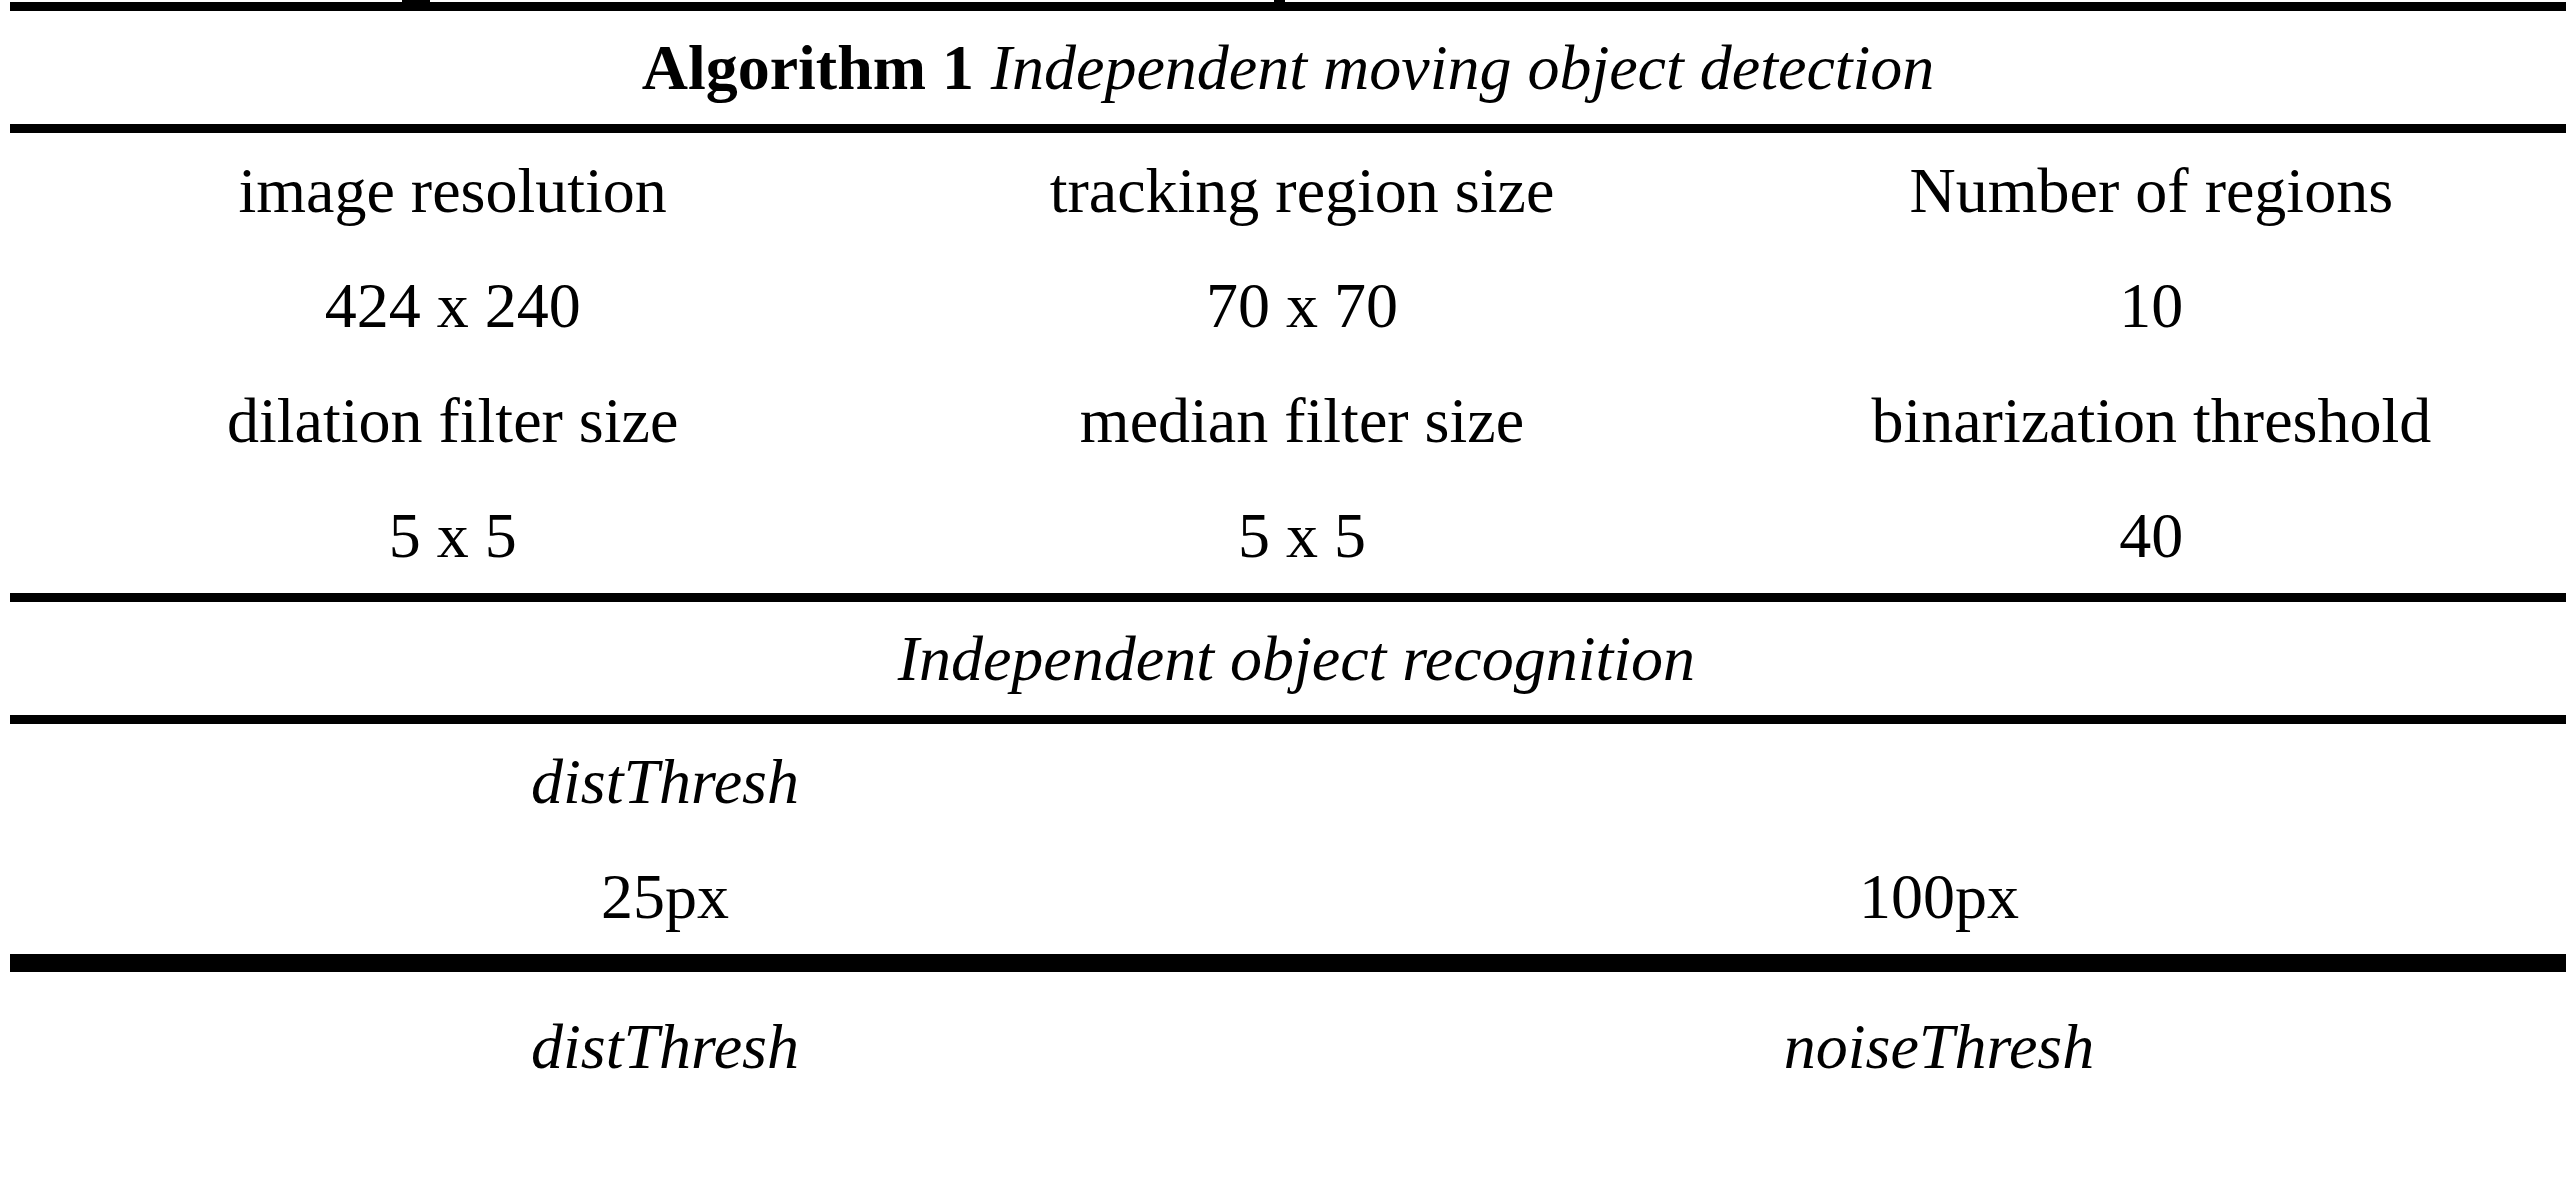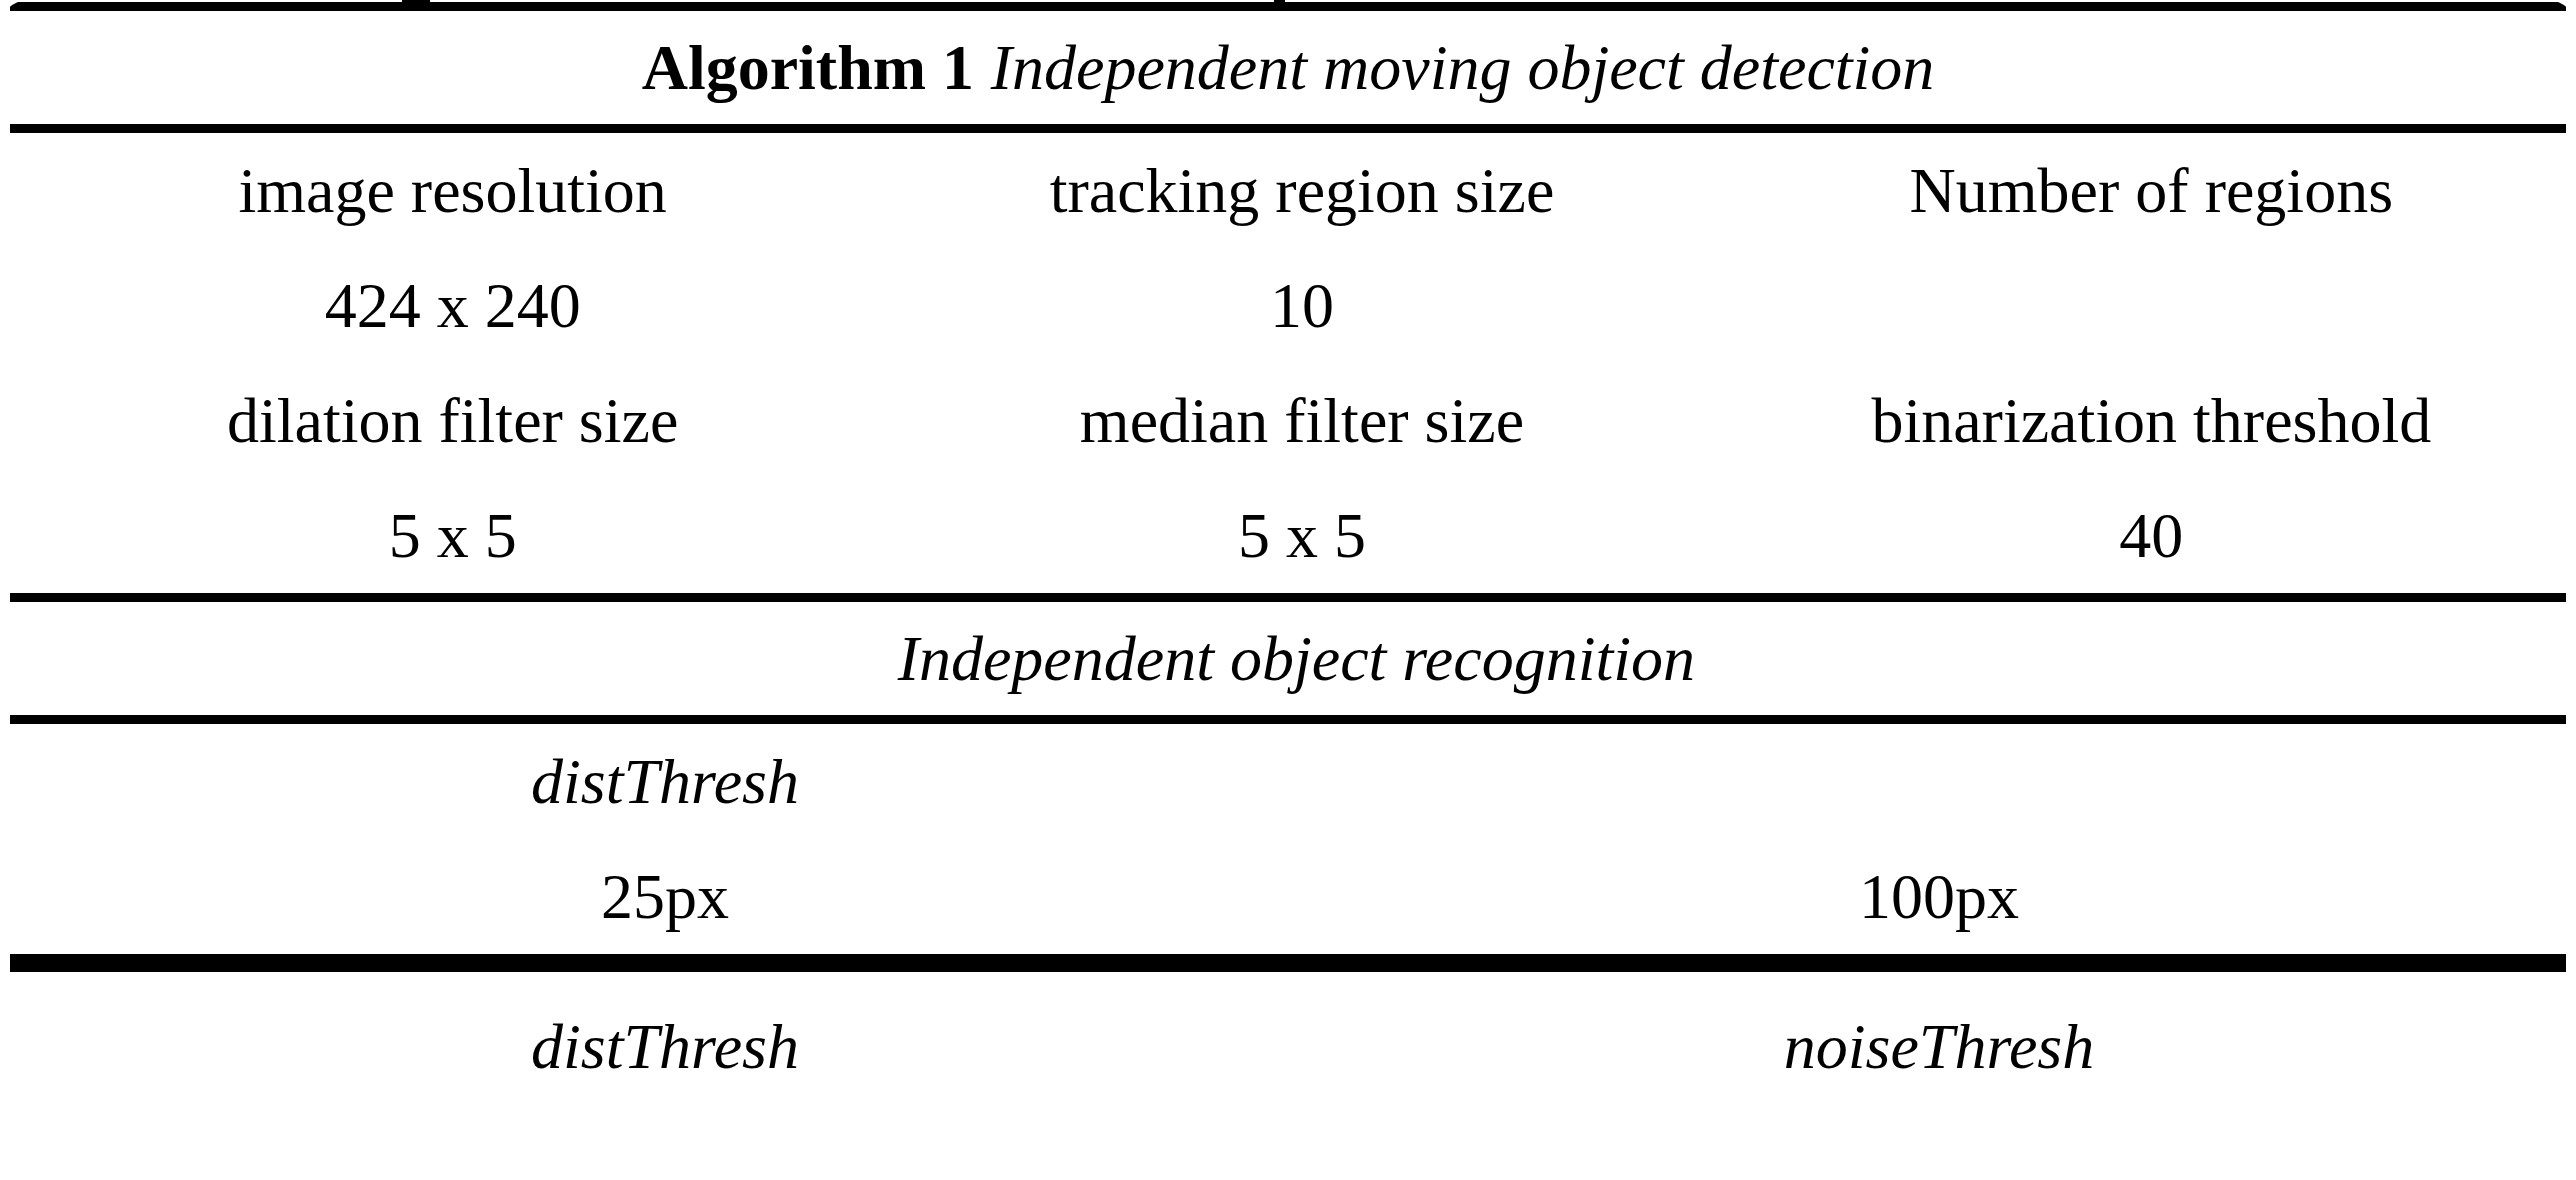--- a/index.html
+++ b/index.html
@@ -9,21 +9,20 @@
   }
   .page {
     position: relative;
     width: 2576px;
     height: 1181px;
     background: #ffffff;
     overflow: hidden;
     font-family: "Liberation Serif", "DejaVu Serif", serif;
     color: #000000;
     font-size: 64px;
-    border-radius: 28px;
   }
   .tick {
     position: absolute;
     top: 0;
     height: 3.5px;
     background: #000000;
   }
   .tick-a { left: 402px; width: 28px; }
   .tick-b { left: 1274px; width: 11px; }
   .rule {
@@ -84,20 +83,21 @@
   </div>
   <div class="rule"></div>
 
   <div class="row cols3">
     <div class="cell">image resolution</div>
     <div class="cell">tracking region size</div>
     <div class="cell">Number of regions</div>
   </div>
   <div class="row cols3">
     <div class="cell">424 x 240</div>
+    <div class="cell">70 x 70</div>
     <div class="cell">10</div>
   </div>
   <div class="row cols3">
     <div class="cell">dilation filter size</div>
     <div class="cell">median filter size</div>
     <div class="cell">binarization threshold</div>
   </div>
   <div class="row cols3">
     <div class="cell">5 x 5</div>
     <div class="cell">5 x 5</div>

